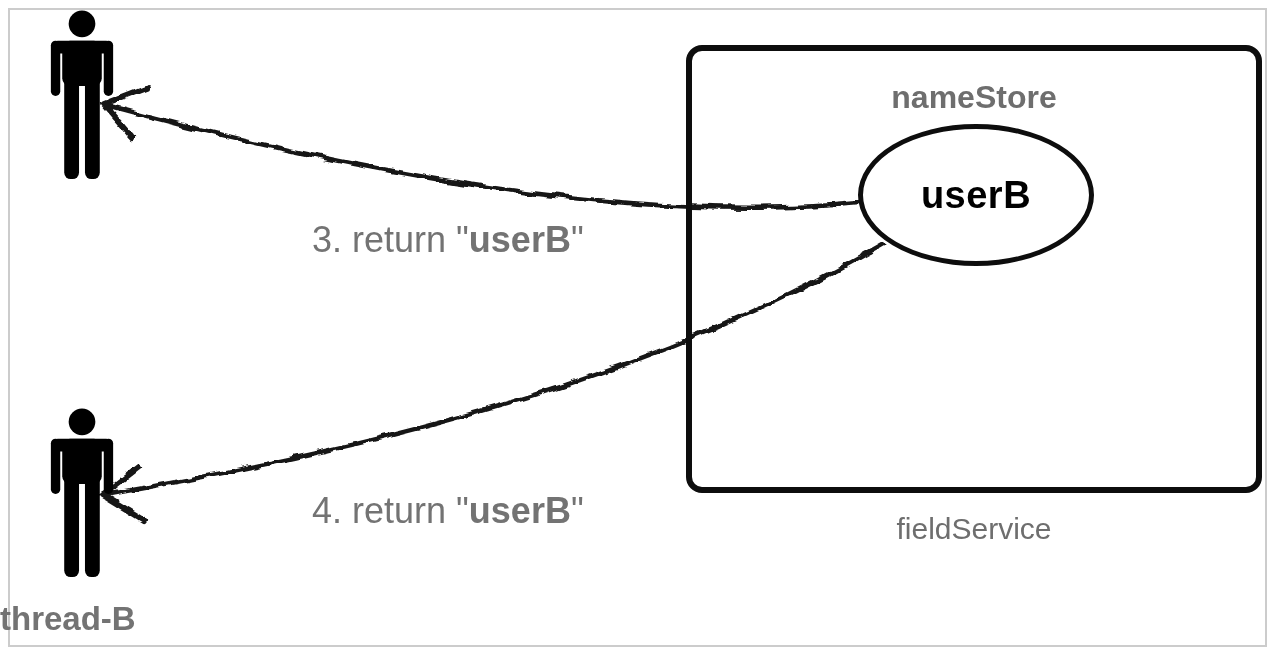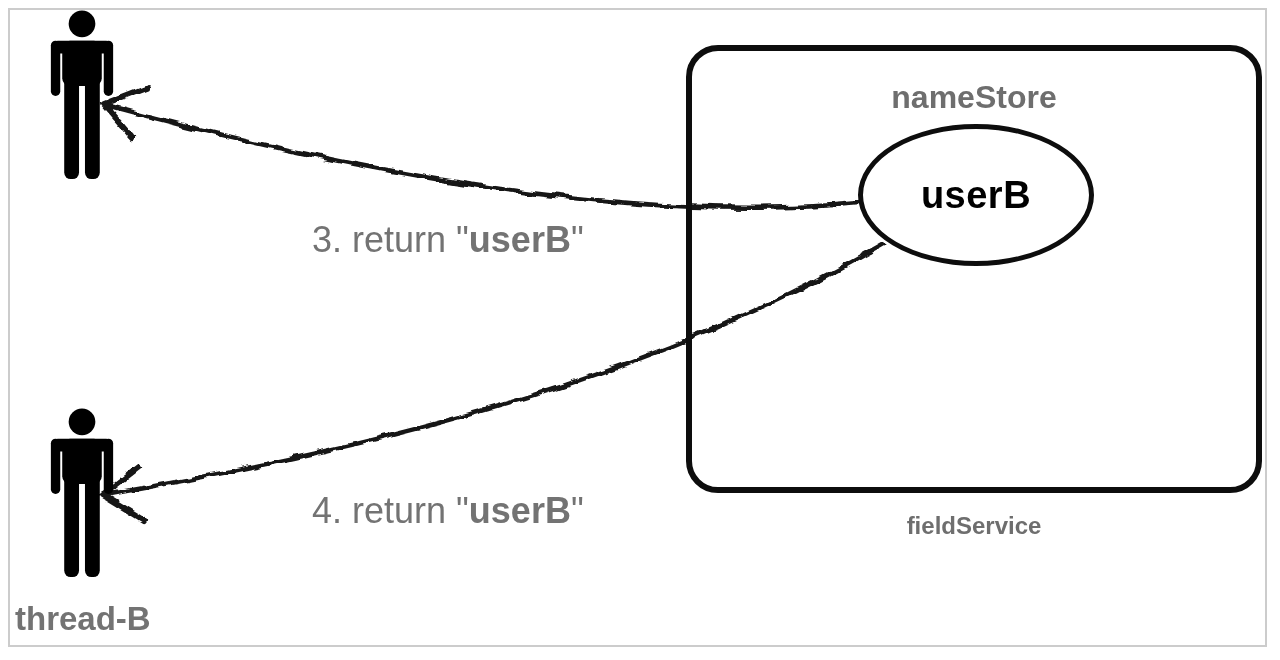--- a/index.html
+++ b/index.html
@@ -34,21 +34,21 @@
     color:var(--label-gray);
     white-space:nowrap;
     letter-spacing:0px;
   }
   .service-box{
     position:absolute;
     left:686px;top:45px;
     width:576px;height:448px;
     box-sizing:border-box;
     border:6px solid var(--ink);
-    border-radius:32px;
+    border-radius:16px;
     background:transparent;
   }
   .box-title{
     position:absolute;
     left:0;right:0;top:28px;
     text-align:center;
     font-size:32px;font-weight:bold;
     color:var(--title-gray);
   }
   .store-ellipse{
@@ -62,21 +62,21 @@
     background:#ffffff;
   }
   .store-ellipse span{
     font-size:38px;font-weight:bold;color:#000000;
     letter-spacing:0.5px;
   }
   .box-caption{
     position:absolute;
     left:686px;top:512px;width:576px;
     text-align:center;
-    font-size:24px;font-weight:bold;
+    font-size:30px;font-weight:normal;
     color:var(--title-gray);
   }
   .msg{
     position:absolute;
     font-size:36px;
     color:var(--label-gray);
     white-space:nowrap;
   }
   .msg .em{font-weight:bold;}
   .msg-3{left:312px;top:219px;}
@@ -120,21 +120,21 @@
     <svg width="66" height="170" viewBox="0 0 66 172" xmlns="http://www.w3.org/2000/svg" fill="#000">
       <circle cx="33" cy="14" r="13.5"></circle>
       <rect x="2" y="31" width="62" height="13" rx="6.5"></rect>
       <rect x="13" y="31" width="40" height="46" rx="8"></rect>
       <rect x="1.5" y="31" width="9.5" height="56" rx="4.75"></rect>
       <rect x="55" y="31" width="9.5" height="56" rx="4.75"></rect>
       <rect x="15" y="68" width="15" height="103" rx="6.5"></rect>
       <rect x="36" y="68" width="15" height="103" rx="6.5"></rect>
     </svg>
   </div>
-  <div class="actor-label" style="left:15px;top:600px;">thread-B</div>
+  <div class="actor-label" style="left:0;top:600px;">thread-B</div>
 
   <div class="service-box">
     <div class="box-title">nameStore</div>
   </div>
 
   <div class="store-ellipse">
     <span>userB</span>
   </div>
 
   <div class="box-caption">fieldService</div>

